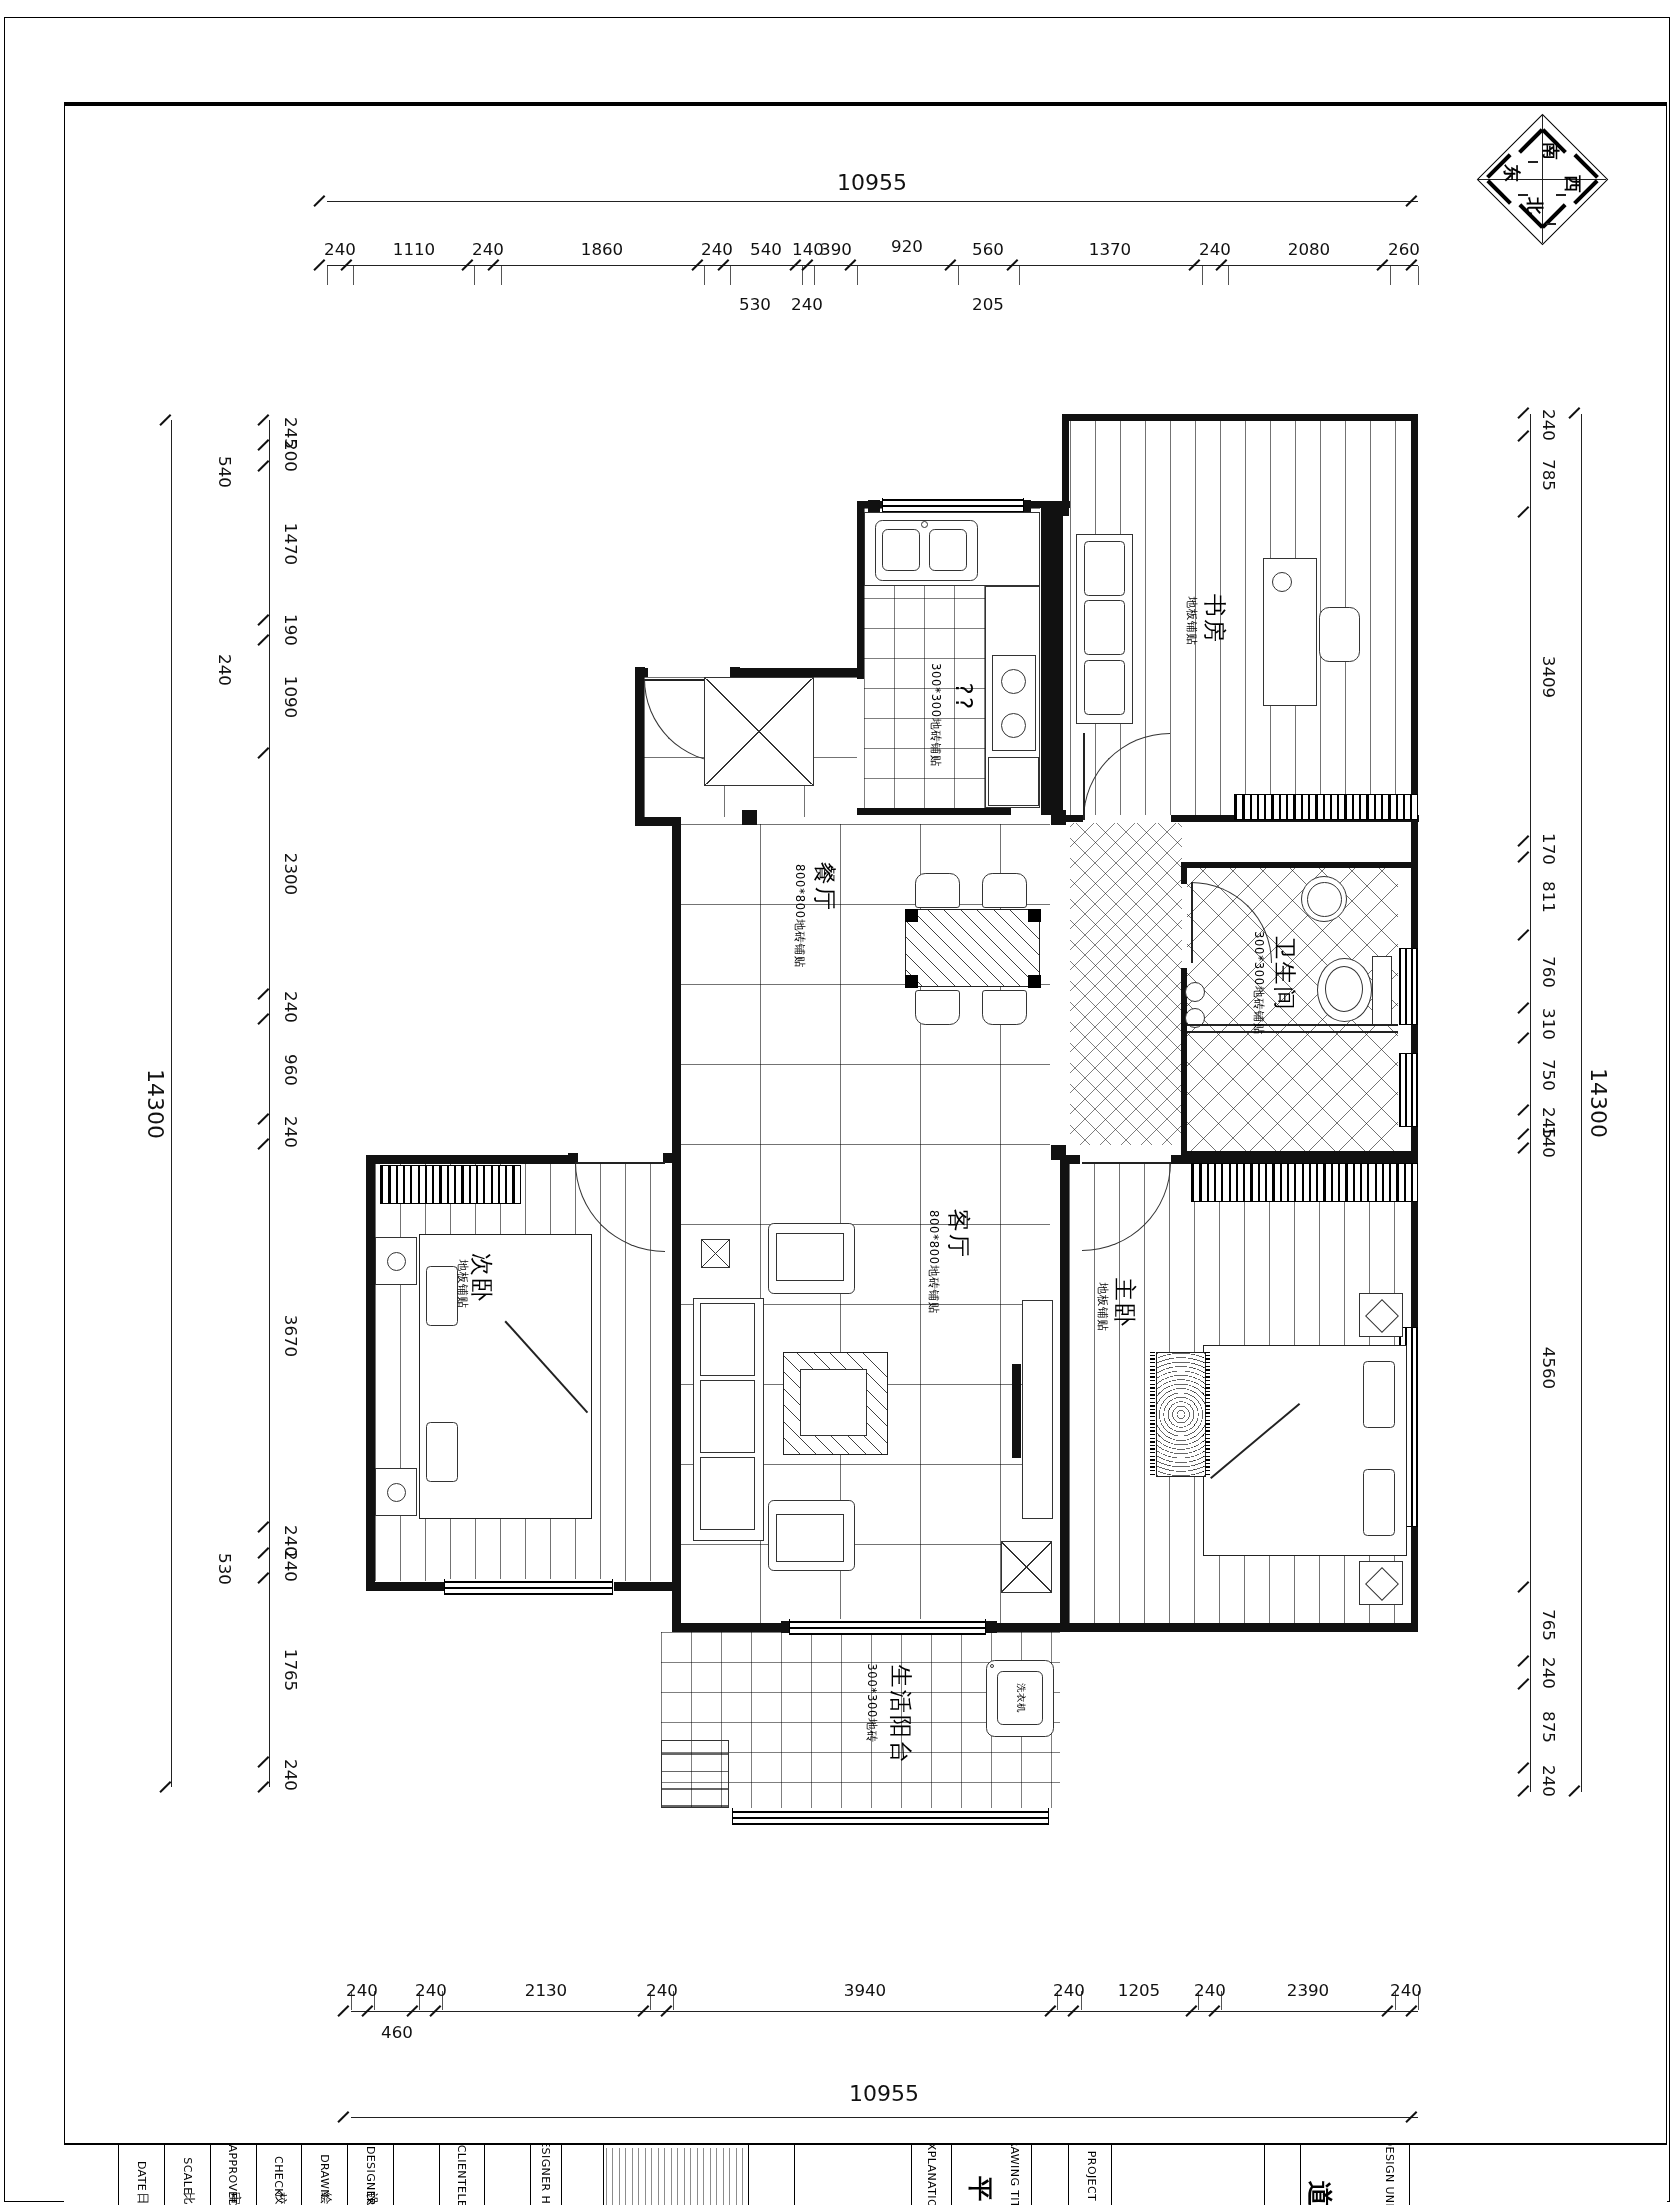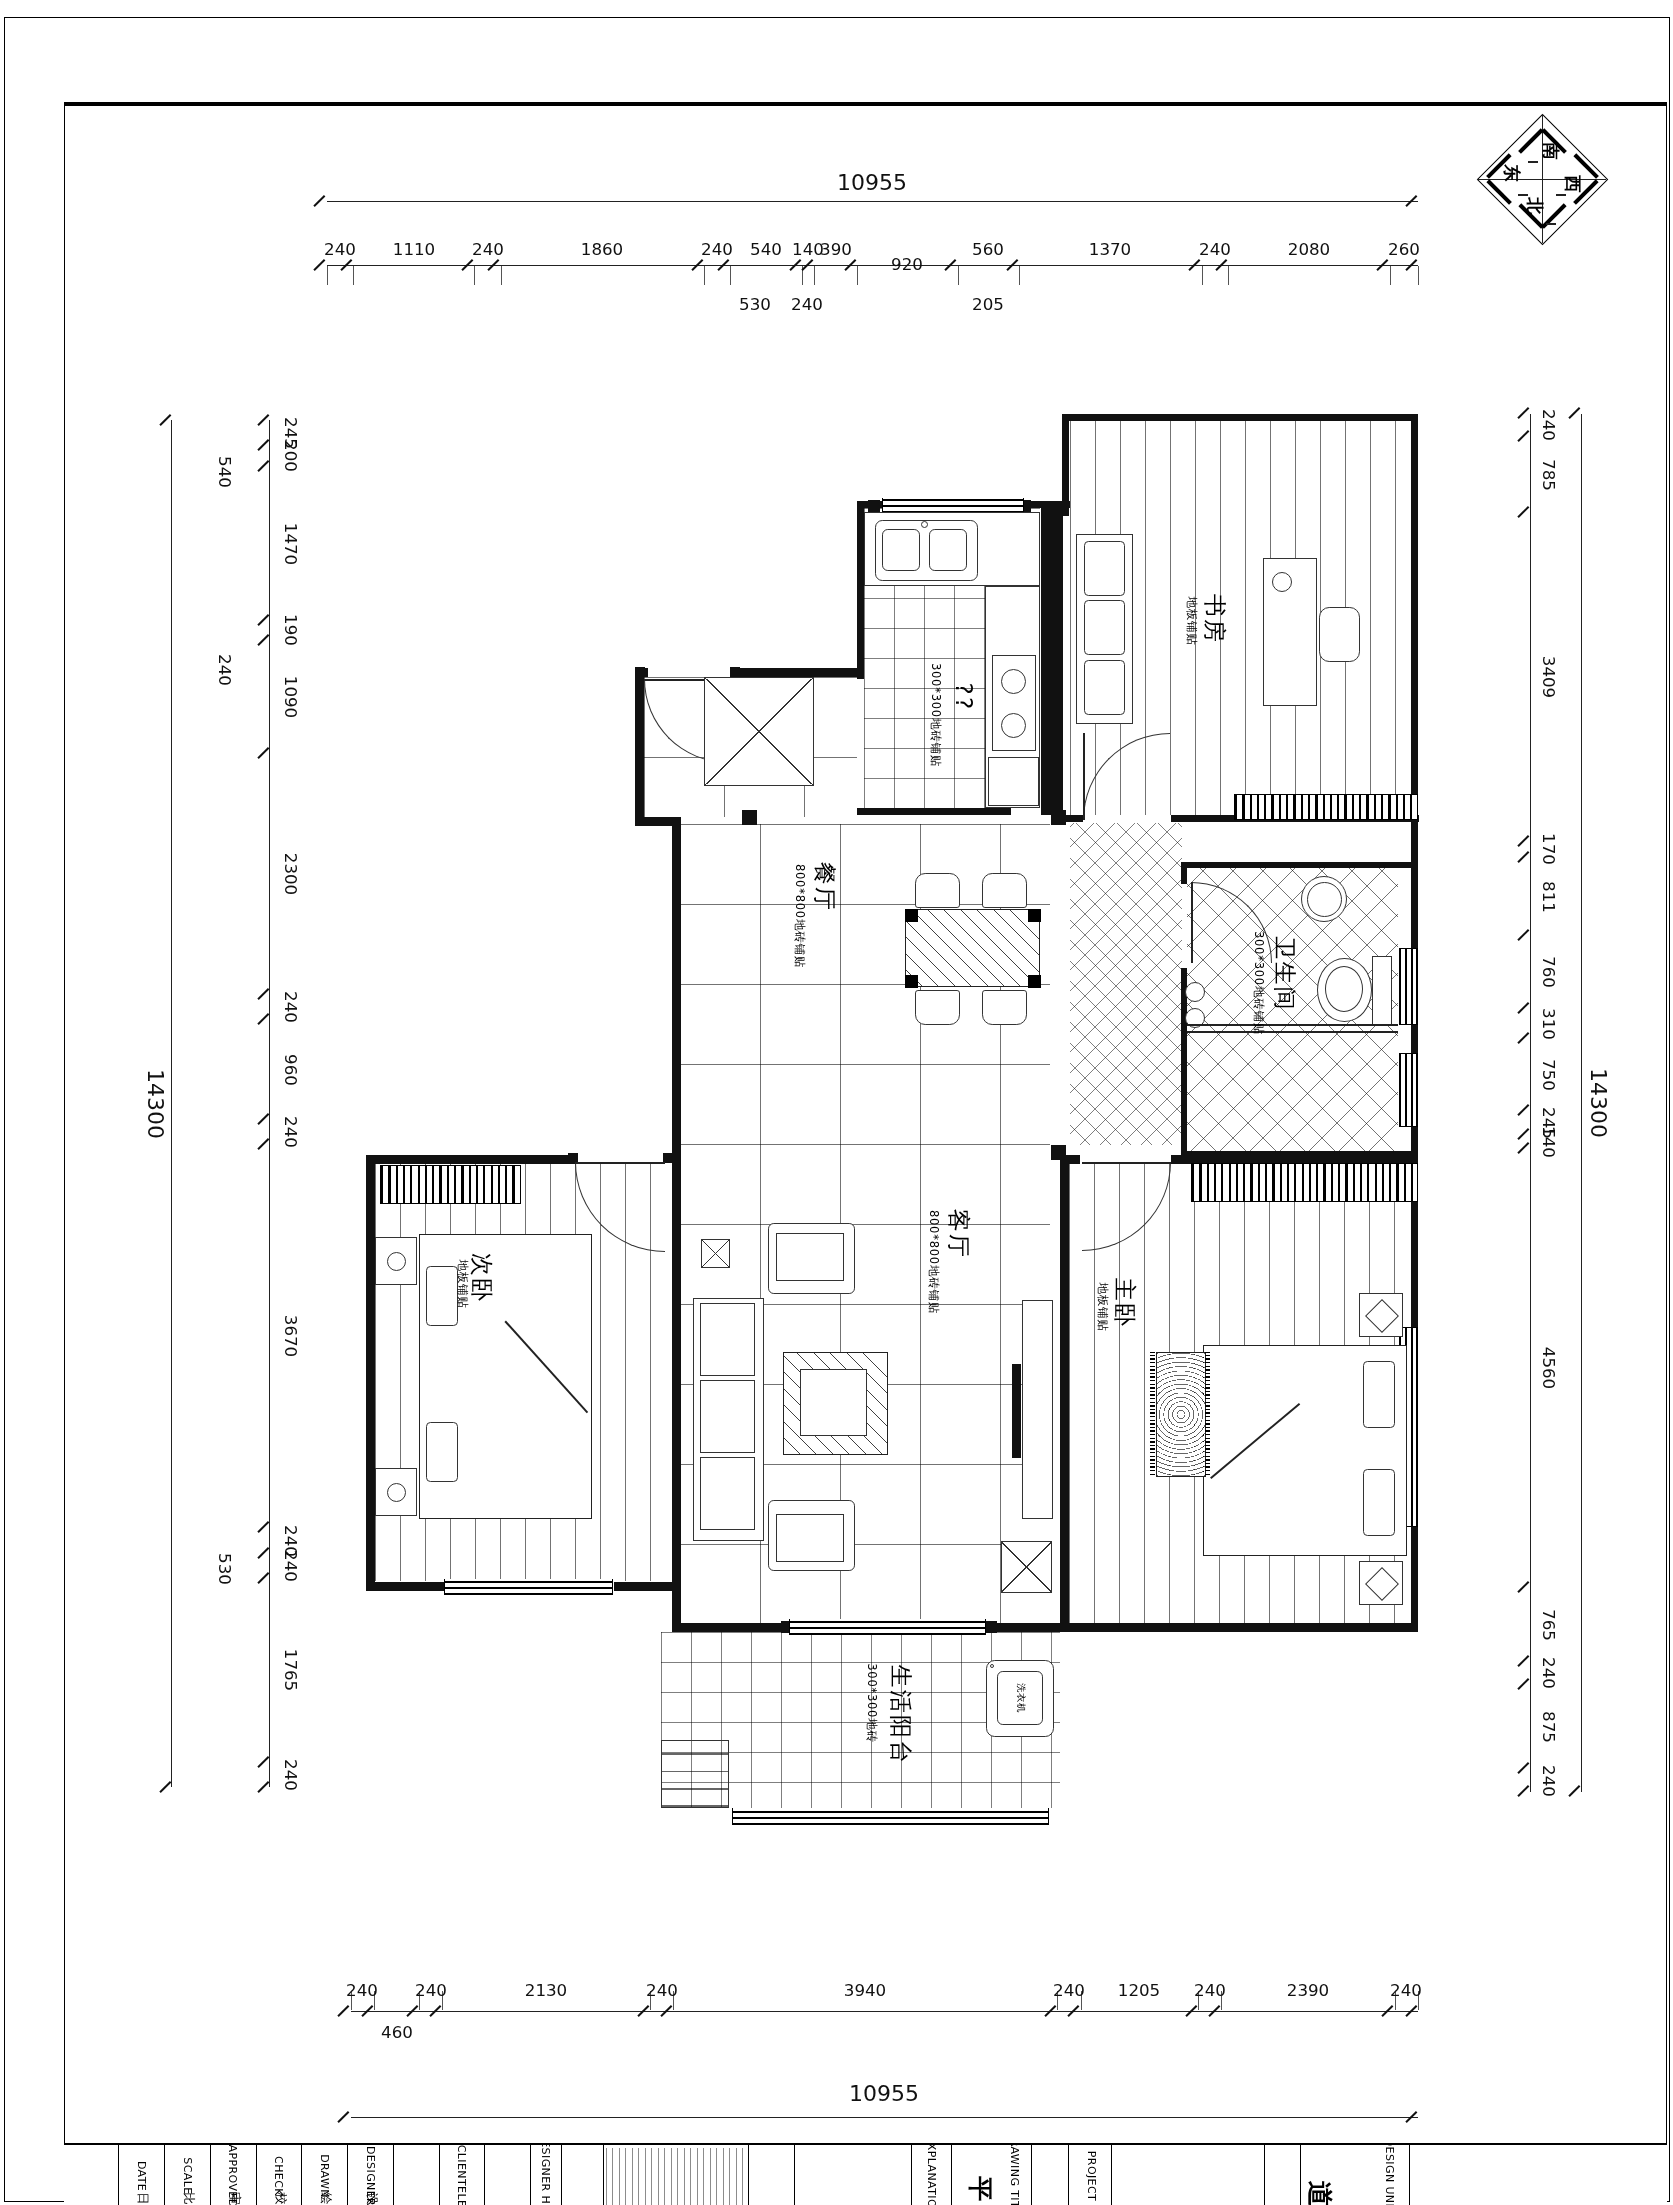--- a/index.html
+++ b/index.html
@@ -276,21 +276,21 @@
     <div class="ext" style="left:802px;top:266px;width:0.7px;height:19px;"></div>
     <div class="dimnum" style="left:766px;top:249px;">540</div>
     <div class="tick" style="left:807px;top:265px;"></div>
     <div class="ext" style="left:814px;top:266px;width:0.7px;height:19px;"></div>
     <div class="dimnum" style="left:808px;top:249px;">140</div>
     <div class="tick" style="left:850px;top:265px;"></div>
     <div class="ext" style="left:857px;top:266px;width:0.7px;height:19px;"></div>
     <div class="dimnum" style="left:836px;top:249px;">390</div>
     <div class="tick" style="left:950px;top:265px;"></div>
     <div class="ext" style="left:958px;top:266px;width:0.7px;height:19px;"></div>
-    <div class="dimnum" style="left:907px;top:264px;">920</div>
+    <div class="dimnum" style="left:907px;top:246px;">920</div>
     <div class="tick" style="left:1012px;top:265px;"></div>
     <div class="ext" style="left:1019px;top:266px;width:0.7px;height:19px;"></div>
     <div class="dimnum" style="left:988px;top:249px;">560</div>
     <div class="tick" style="left:1194px;top:265px;"></div>
     <div class="ext" style="left:1202px;top:266px;width:0.7px;height:19px;"></div>
     <div class="dimnum" style="left:1110px;top:249px;">1370</div>
     <div class="tick" style="left:1221px;top:265px;"></div>
     <div class="ext" style="left:1228px;top:266px;width:0.7px;height:19px;"></div>
     <div class="dimnum" style="left:1215px;top:249px;">240</div>
     <div class="tick" style="left:1382px;top:265px;"></div>

